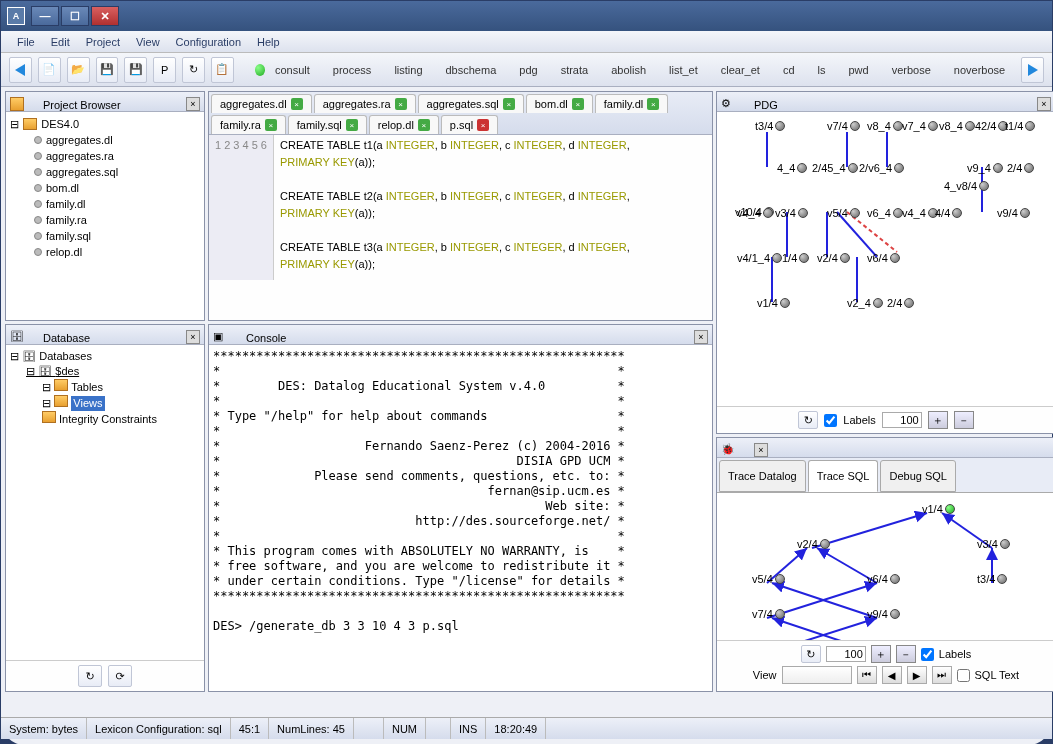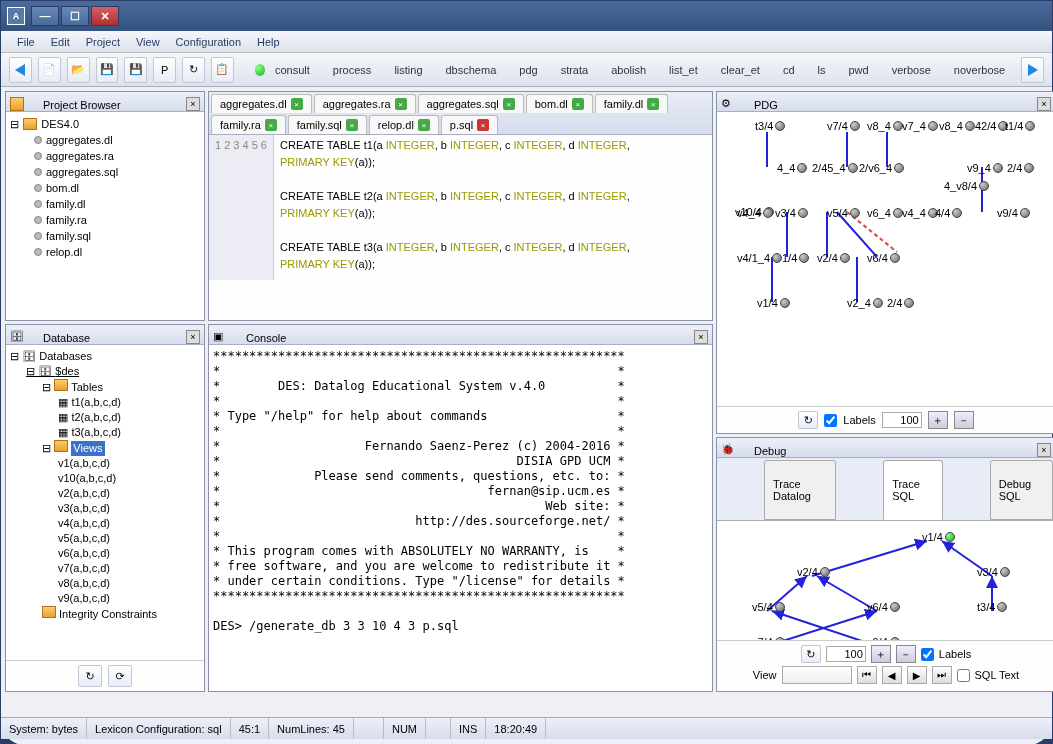--- a/index.html
+++ b/index.html
@@ -74,21 +74,21 @@
 .graph{position:relative;flex:1;background:#fff;}
 .node{position:absolute;display:flex;align-items:center;gap:2px;font-size:10px;}
 .node .nd{width:10px;height:10px;border-radius:50%;background:radial-gradient(circle at 30% 30%,#ccc,#666);border:1px solid #444;}
 .pdg-bottom{display:flex;align-items:center;justify-content:center;gap:6px;padding:4px;border-top:1px solid #ccc;}
 .numbox{width:40px;border:1px solid #aaa;padding:1px 2px;text-align:right;background:#fff;}
 .plusbtn,.minusbtn{width:20px;height:18px;border:1px solid #888;background:linear-gradient(#eef,#ccd);display:flex;align-items:center;justify-content:center;}
 
 
 #debug{grid-column:3;grid-row:3;}
 .dtabs{display:flex;background:#e8ecf6;border-bottom:1px solid #aaa;padding:2px 2px 0 2px;gap:2px;}
-.dtab{padding:17px 8px;border:1px solid #aaa;background:#f0f0f0;border-radius:3px 3px 0 0;margin-left:45px;}
+.dtab{padding:9px 8px;border:1px solid #aaa;background:#f0f0f0;border-radius:3px 3px 0 0;}
 .dtab.active{background:#fff;border-bottom-color:#fff;}
 .debug-graph{position:relative;flex:1;background:#fff;}
 .debug-bottom{padding:4px;border-top:1px solid #ccc;}
 .debug-row{display:flex;align-items:center;gap:5px;margin-bottom:3px;justify-content:center;}
 .combo{border:1px solid #aaa;background:linear-gradient(#fff,#eee);width:70px;height:18px;}
 .navbtn{width:20px;height:18px;border:1px solid #aaa;background:linear-gradient(#fff,#ddd);display:flex;align-items:center;justify-content:center;font-size:10px;}
 
 
 .statusbar{height:22px;background:linear-gradient(#edf0f8,#d5dcec);border-top:1px solid #aaa;display:flex;align-items:center;font-size:11px;}
 .statusbar .cell{padding:0 8px;border-right:1px solid #bbb;height:100%;display:flex;align-items:center;}
@@ -410,38 +410,21 @@
       <div class="panel" id="db">
         <div class="panel-header">
           <span class="ph-icon">🗄</span>
           <span class="ph-title">Database</span>
           <span class="ph-close">×</span>
         </div>
         <div class="panel-body db-tree">
           <div>⊟ 🗄 <span>Databases</span></div>
           <div class="indent1">⊟ 🗄 <span>$des</span></div>
           <div class="indent2">⊟ <span class="folder-icon" style="display:inline-block;"></span> <span>Tables</span></div>
-          <div id="db-tables">
-              <div class="indent3">▦ t1(a,b,c,d)</div>
-              <div class="indent3">▦ t2(a,b,c,d)</div>
-              <div class="indent3">▦ t3(a,b,c,d)</div>
-            </div>
           <div class="indent2">⊟ <span class="folder-icon" style="display:inline-block;"></span> <span class="sel">Views</span></div>
-          <div id="db-views">
-              <div class="indent3">v1(a,b,c,d)</div>
-              <div class="indent3">v10(a,b,c,d)</div>
-              <div class="indent3">v2(a,b,c,d)</div>
-              <div class="indent3">v3(a,b,c,d)</div>
-              <div class="indent3">v4(a,b,c,d)</div>
-              <div class="indent3">v5(a,b,c,d)</div>
-              <div class="indent3">v6(a,b,c,d)</div>
-              <div class="indent3">v7(a,b,c,d)</div>
-              <div class="indent3">v8(a,b,c,d)</div>
-              <div class="indent3">v9(a,b,c,d)</div>
-            </div>
           <div class="indent2"><span class="folder-icon" style="display:inline-block;"></span> <span>Integrity Constraints</span></div>
         </div>
         <div class="db-bottom">
           <div class="tbtn" style="width:24px;height:22px;">↻</div>
           <div class="tbtn" style="width:24px;height:22px;">⟳</div>
         </div>
       </div>
 
       <div class="panel" id="console">
         <div class="panel-header">
@@ -466,21 +449,20 @@
 * free software, and you are welcome to redistribute it *
 * under certain conditions. Type "/license" for details *
 *********************************************************
 
 DES&gt; /generate_db 3 3 10 4 3 p.sql</div>
       </div>
 
       <div class="panel" id="debug">
         <div class="panel-header">
           <span class="ph-icon">🐞</span>
-          <span class="ph-title">Debug</span>
           <span class="ph-close">×</span>
         </div>
         <div class="dtabs" id="debug-tabs">
             <div class="dtab">Trace Datalog</div>
             <div class="dtab active">Trace SQL</div>
             <div class="dtab">Debug SQL</div>
           </div>
         <div class="panel-body debug-graph" id="debug-graph">
           <svg class="edges" id="debug-edges">
               <line x1="95" y1="55" x2="210" y2="20" marker-end="url(#arr)"></line>

